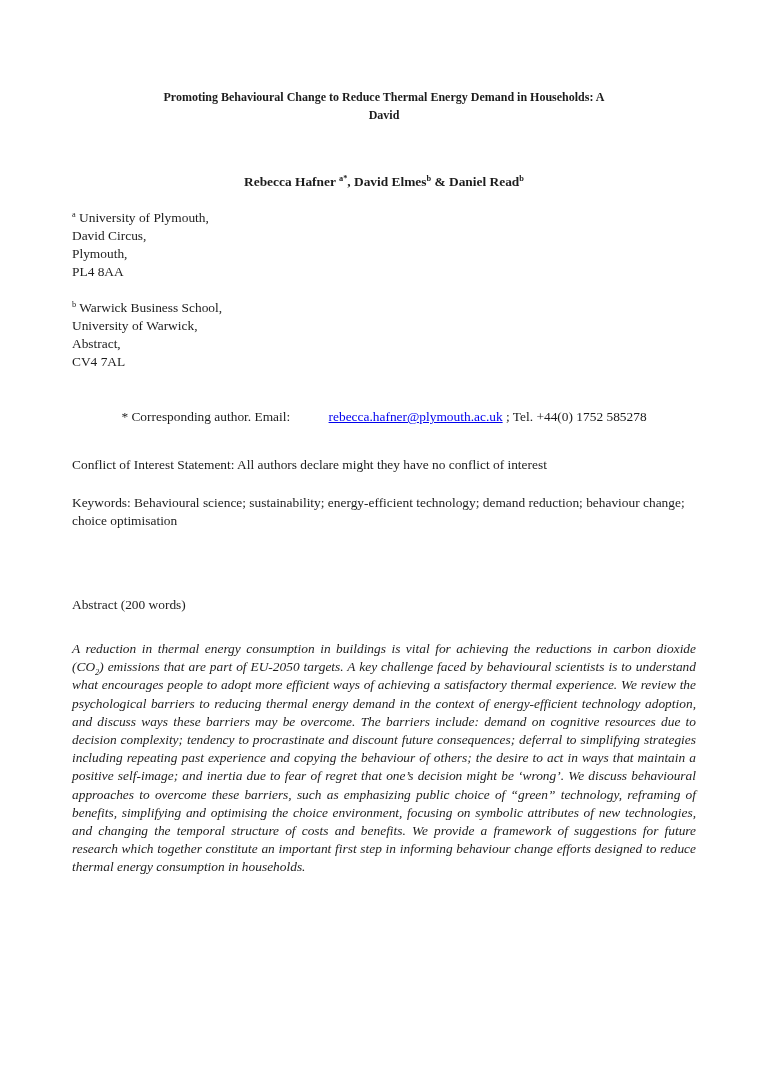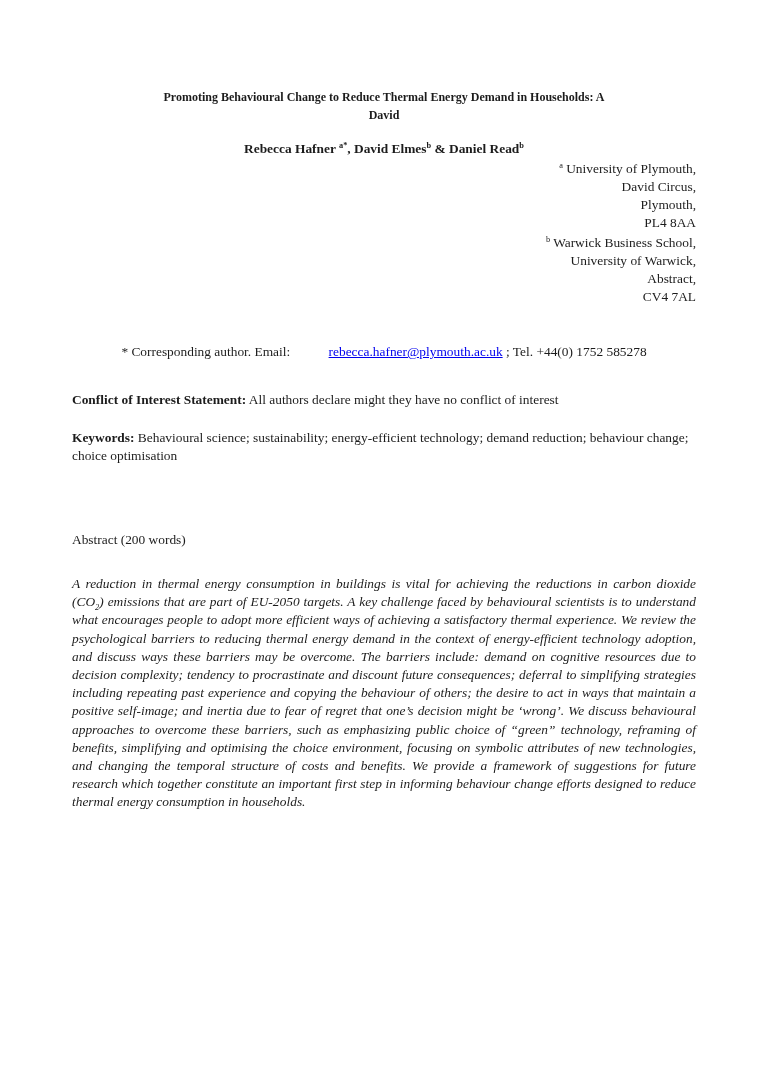--- a/index.html
+++ b/index.html
@@ -18,25 +18,25 @@
   }
   .title {
     text-align: center;
     font-weight: bold;
     font-size: 12px;
     line-height: 18px;
   }
   .authors {
     text-align: center;
     font-weight: bold;
-    margin-top: 16px;
+    margin-top: 49px;
   }
   .affil {
-    text-align: right;
-    margin-top: 2px;
+    text-align: left;
+    margin-top: 18px;
   }
   .affil .affil-line { display: block; }
   .corresponding {
     text-align: center;
     margin-top: 37px;
   }
   .conflict { margin-top: 30px; }
   .keywords { margin-top: 20px; }
   .abstract-heading {
     font-weight: normal;
@@ -51,21 +51,21 @@
   sup {
     font-size: 0.62em;
     line-height: 0;
     vertical-align: super;
   }
   sub {
     font-size: 0.62em;
     line-height: 0;
     vertical-align: sub;
   }
-  .bold { font-weight: bold; }
+  .bold { font-weight: normal; }
   a.email-link {
     color: #0000EE;
     text-decoration: underline;
     cursor: pointer;
     margin-left: 35px;
   }
 </style>
 </head>
 <body>
 

